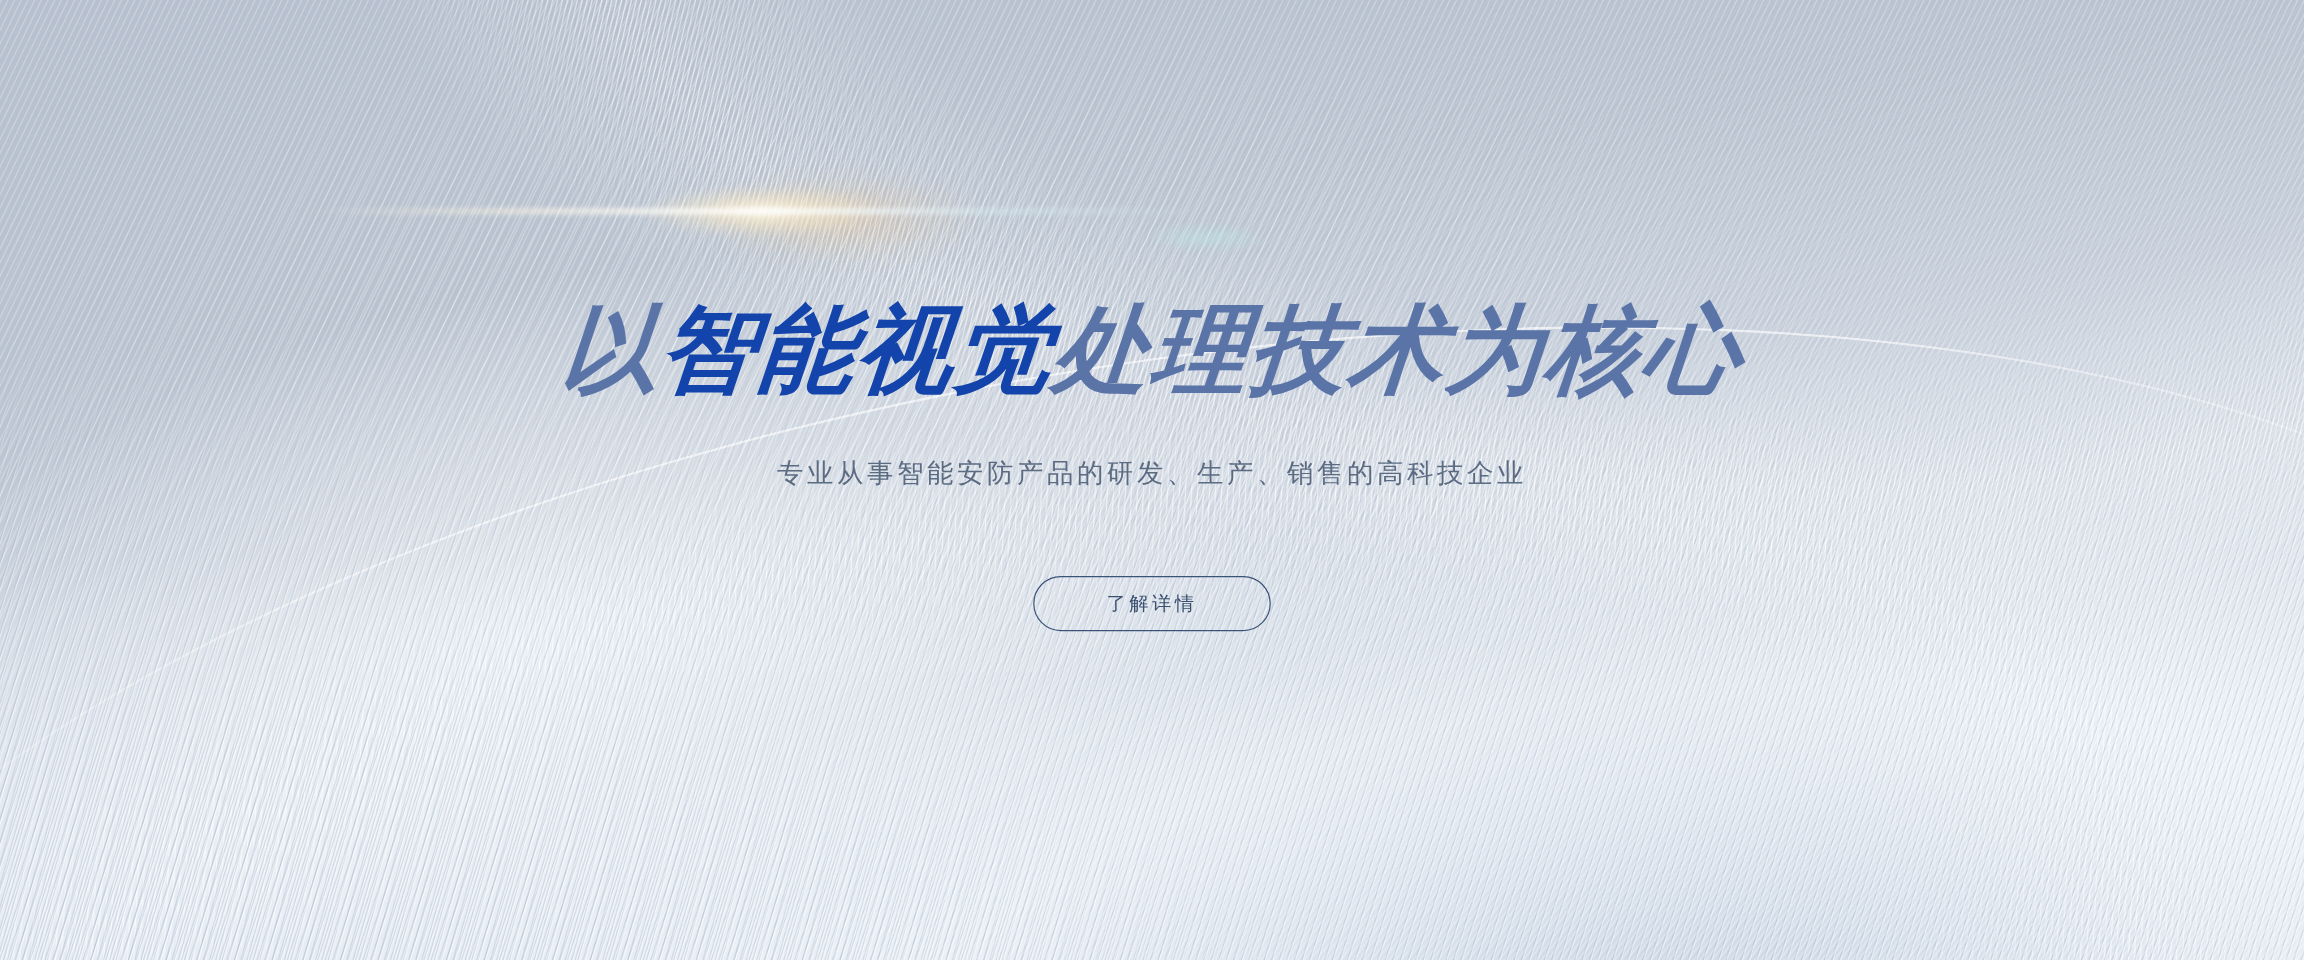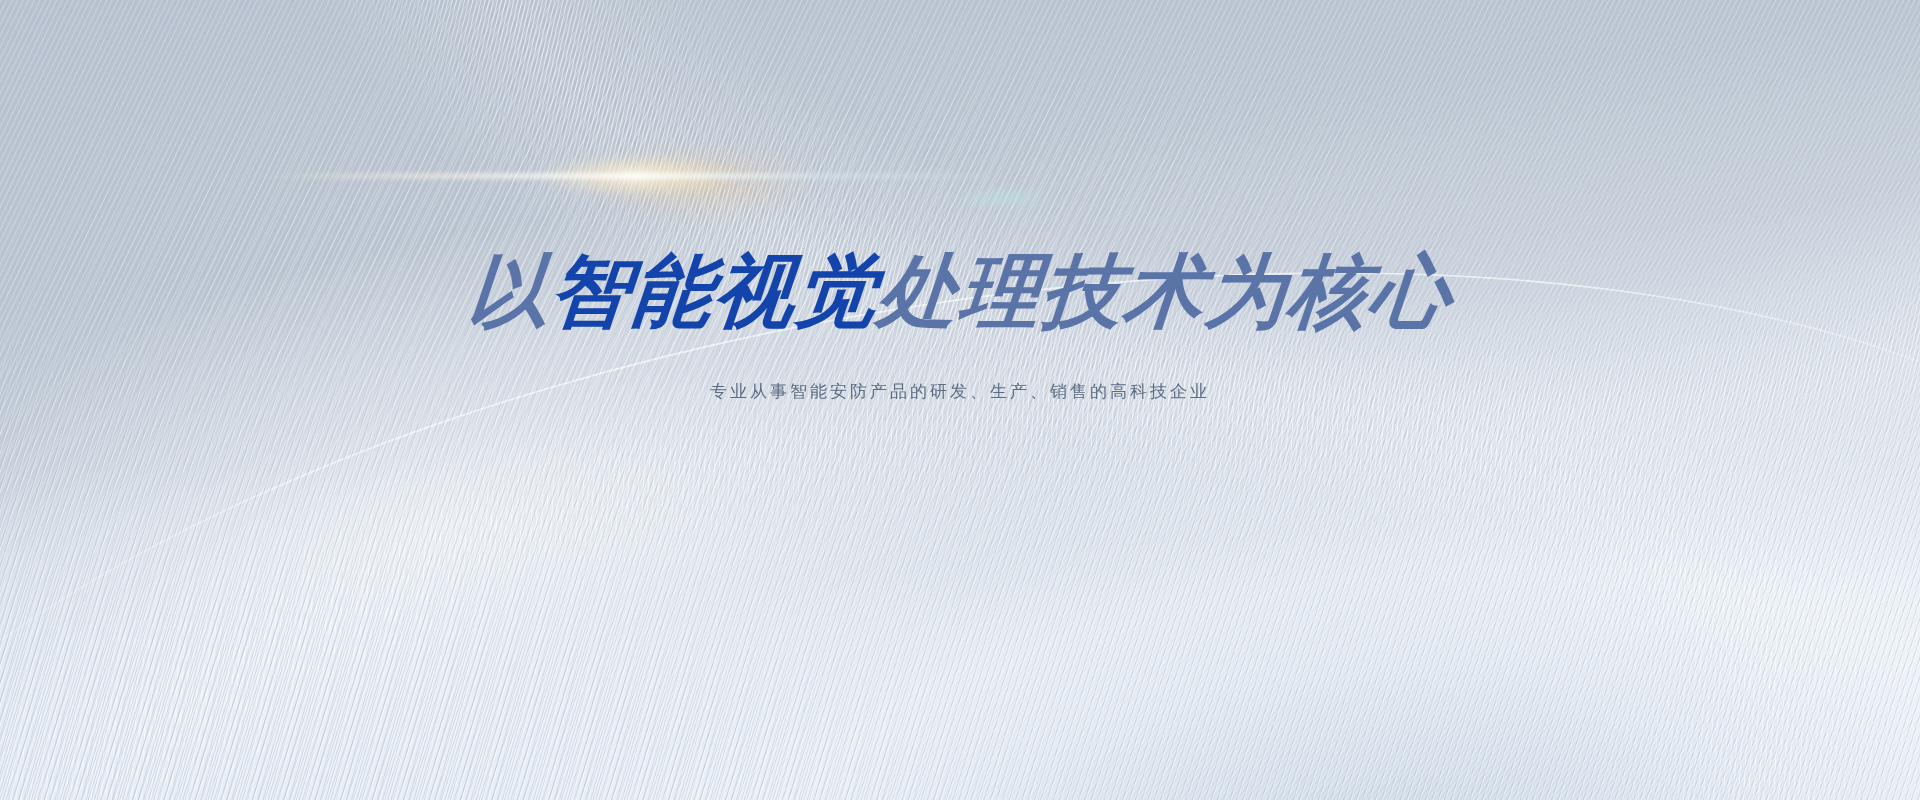--- a/index.html
+++ b/index.html
@@ -186,21 +186,21 @@
     font-style:italic;
     transform:skewX(-5deg);
     white-space:nowrap;
     user-select:none;
   }
   .headline .seg-muted{color:#5a74a8;}
   .headline .seg-accent{color:#1344ab;}
 
   .subtitle{
     margin:12px;padding:0;margin-top:48px;
-    font-size:17px;letter-spacing:3px;color:#5b6b82;
+    font-size:22px;letter-spacing:3px;color:#5b6b82;
     font-family:Liberation Mono, monospace;
     white-space:nowrap;
   }
 
   .cta{
     margin-top:58px;
     width:198px;height:46px;
     display:flex;align-items:center;justify-content:center;
     border:1.5px solid #3c5378;
     border-radius:999px;
@@ -234,15 +234,16 @@
   <div class="flare-cool"></div>
 
   <div class="content">
 
     <h1 class="headline">
       <span class="seg-muted">以</span><span class="seg-accent">智能视觉</span><span class="seg-muted">处理技术为核心</span>
     </h1>
 
     <p class="subtitle">专业从事智能安防产品的研发、生产、销售的高科技企业</p>
 
+    <button class="cta">了解详情</button>
 
   </div>
 </div>
 
 </body></html>

